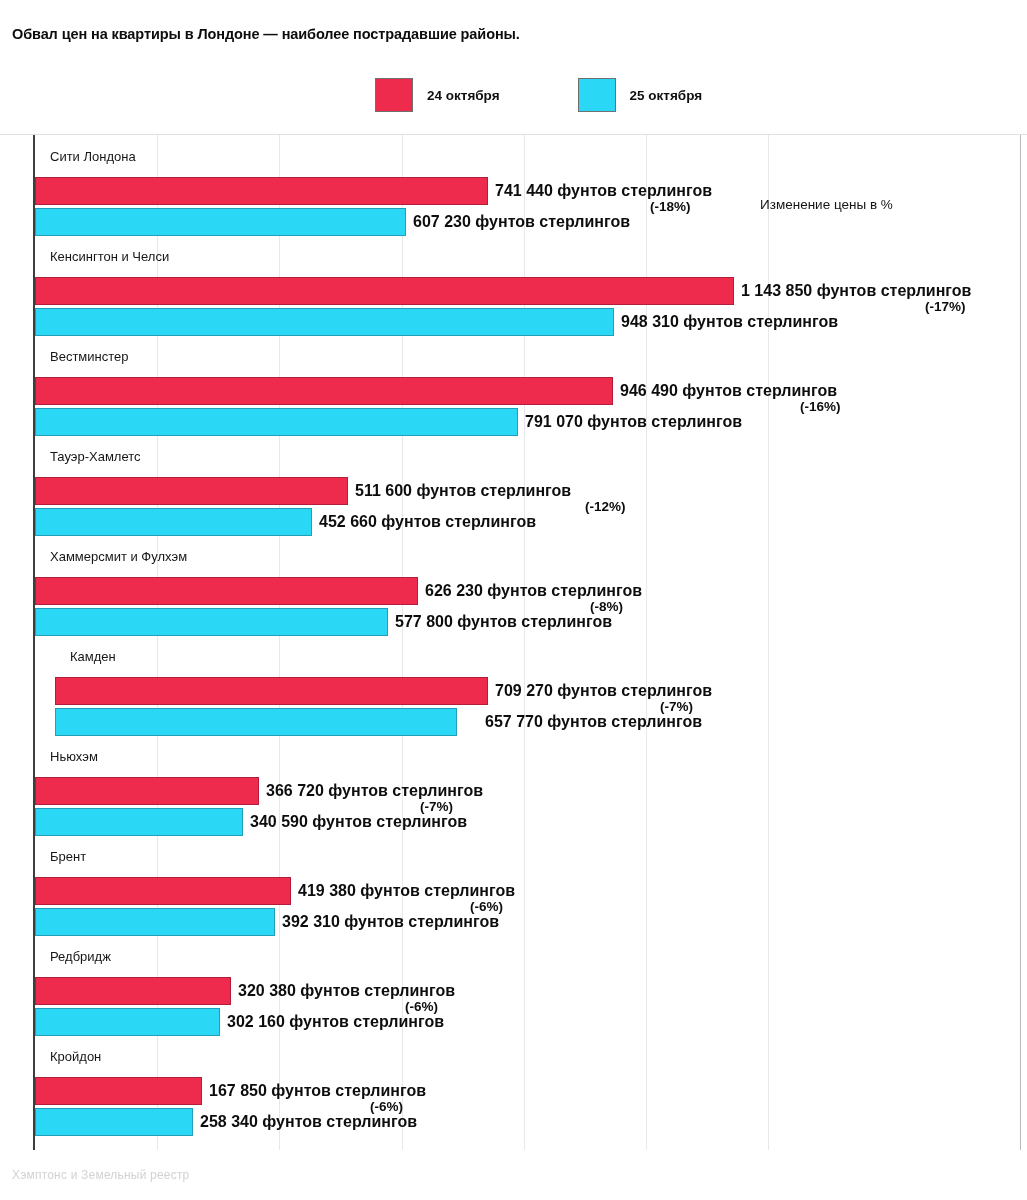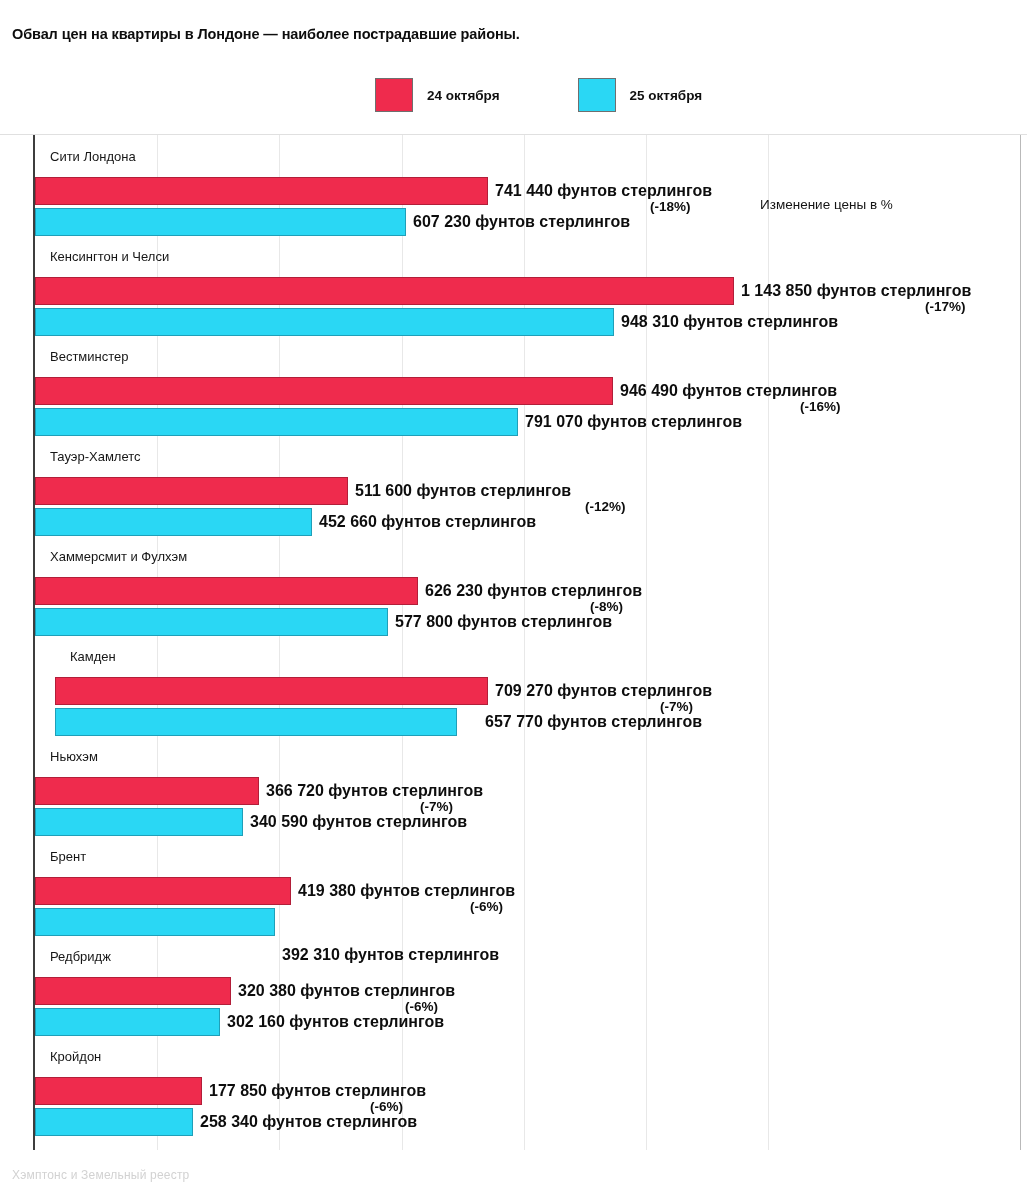--- a/index.html
+++ b/index.html
@@ -280,41 +280,41 @@
         <div class="pct-label" style="left: 420px; top: 58px;">(-7%)</div>
       </div>
       <div class="bar-group" style="top: 706px; height: 100px;">
         <div class="group-label">Брент</div>
         <div class="bar-row red">
           <div class="bar-rect red" style="width: 256px; background: rgb(239, 43, 77);"></div>
           <div class="bar-value" style="left: 256px;">419 380 фунтов стерлингов</div>
         </div>
         <div class="bar-row cyan">
           <div class="bar-rect cyan" style="width: 240px; background: rgb(42, 215, 244);"></div>
-          <div class="bar-value" style="left: 240px; margin-top: 33px;">392 310 фунтов стерлингов</div>
+          <div class="bar-value" style="left: 240px;">392 310 фунтов стерлингов</div>
         </div>
         <div class="pct-label" style="left: 470px; top: 58px;">(-6%)</div>
       </div>
       <div class="bar-group" style="top: 806px; height: 100px;">
         <div class="group-label">Редбридж</div>
         <div class="bar-row red">
           <div class="bar-rect red" style="width: 196px; background: rgb(239, 43, 77);"></div>
           <div class="bar-value" style="left: 196px;">320 380 фунтов стерлингов</div>
         </div>
         <div class="bar-row cyan">
           <div class="bar-rect cyan" style="width: 185px; background: rgb(42, 215, 244);"></div>
           <div class="bar-value" style="left: 185px;">302 160 фунтов стерлингов</div>
         </div>
         <div class="pct-label" style="left: 405px; top: 58px;">(-6%)</div>
       </div>
       <div class="bar-group" style="top: 906px; height: 100px;">
         <div class="group-label">Кройдон</div>
         <div class="bar-row red">
           <div class="bar-rect red" style="width: 167px; background: rgb(239, 43, 77);"></div>
-          <div class="bar-value" style="left: 167px;">177 850 фунтов стерлингов</div>
+          <div class="bar-value" style="left: 167px;">167 850 фунтов стерлингов</div>
         </div>
         <div class="bar-row cyan">
           <div class="bar-rect cyan" style="width: 158px; background: rgb(42, 215, 244);"></div>
           <div class="bar-value" style="left: 158px;">258 340 фунтов стерлингов</div>
         </div>
         <div class="pct-label" style="left: 370px; top: 58px;">(-6%)</div>
       </div>
     </div>
 </div>
 

